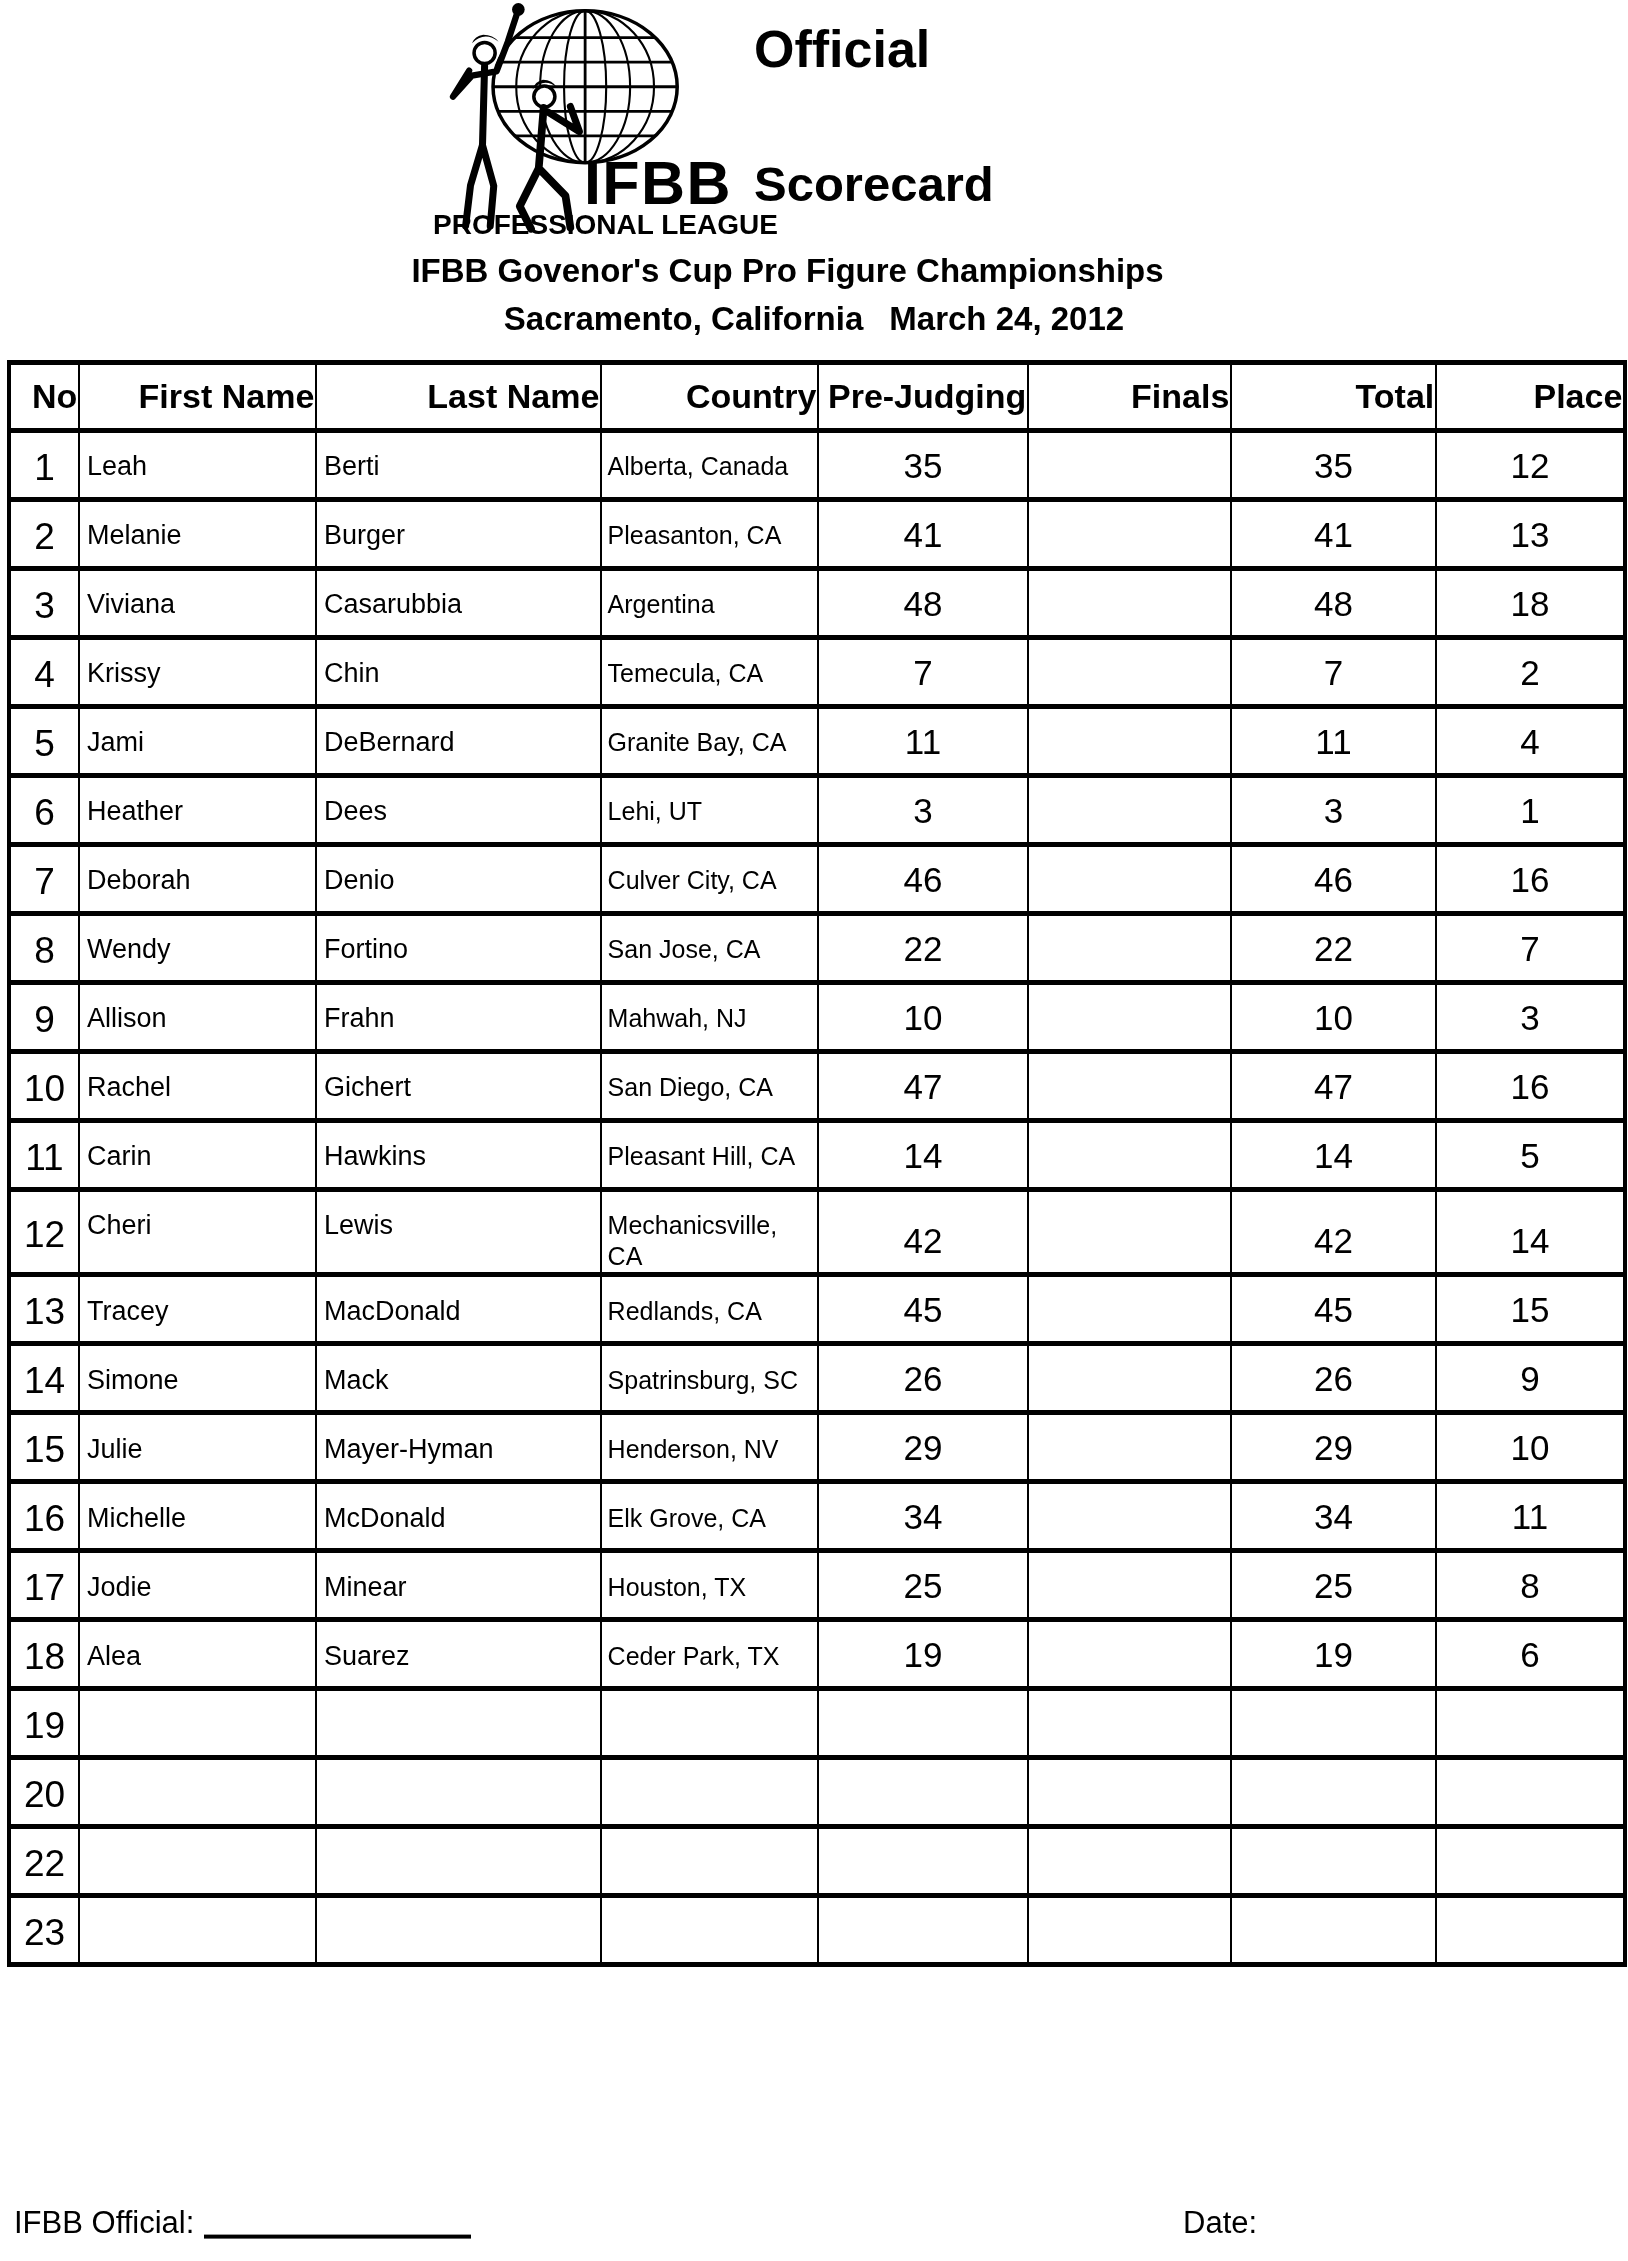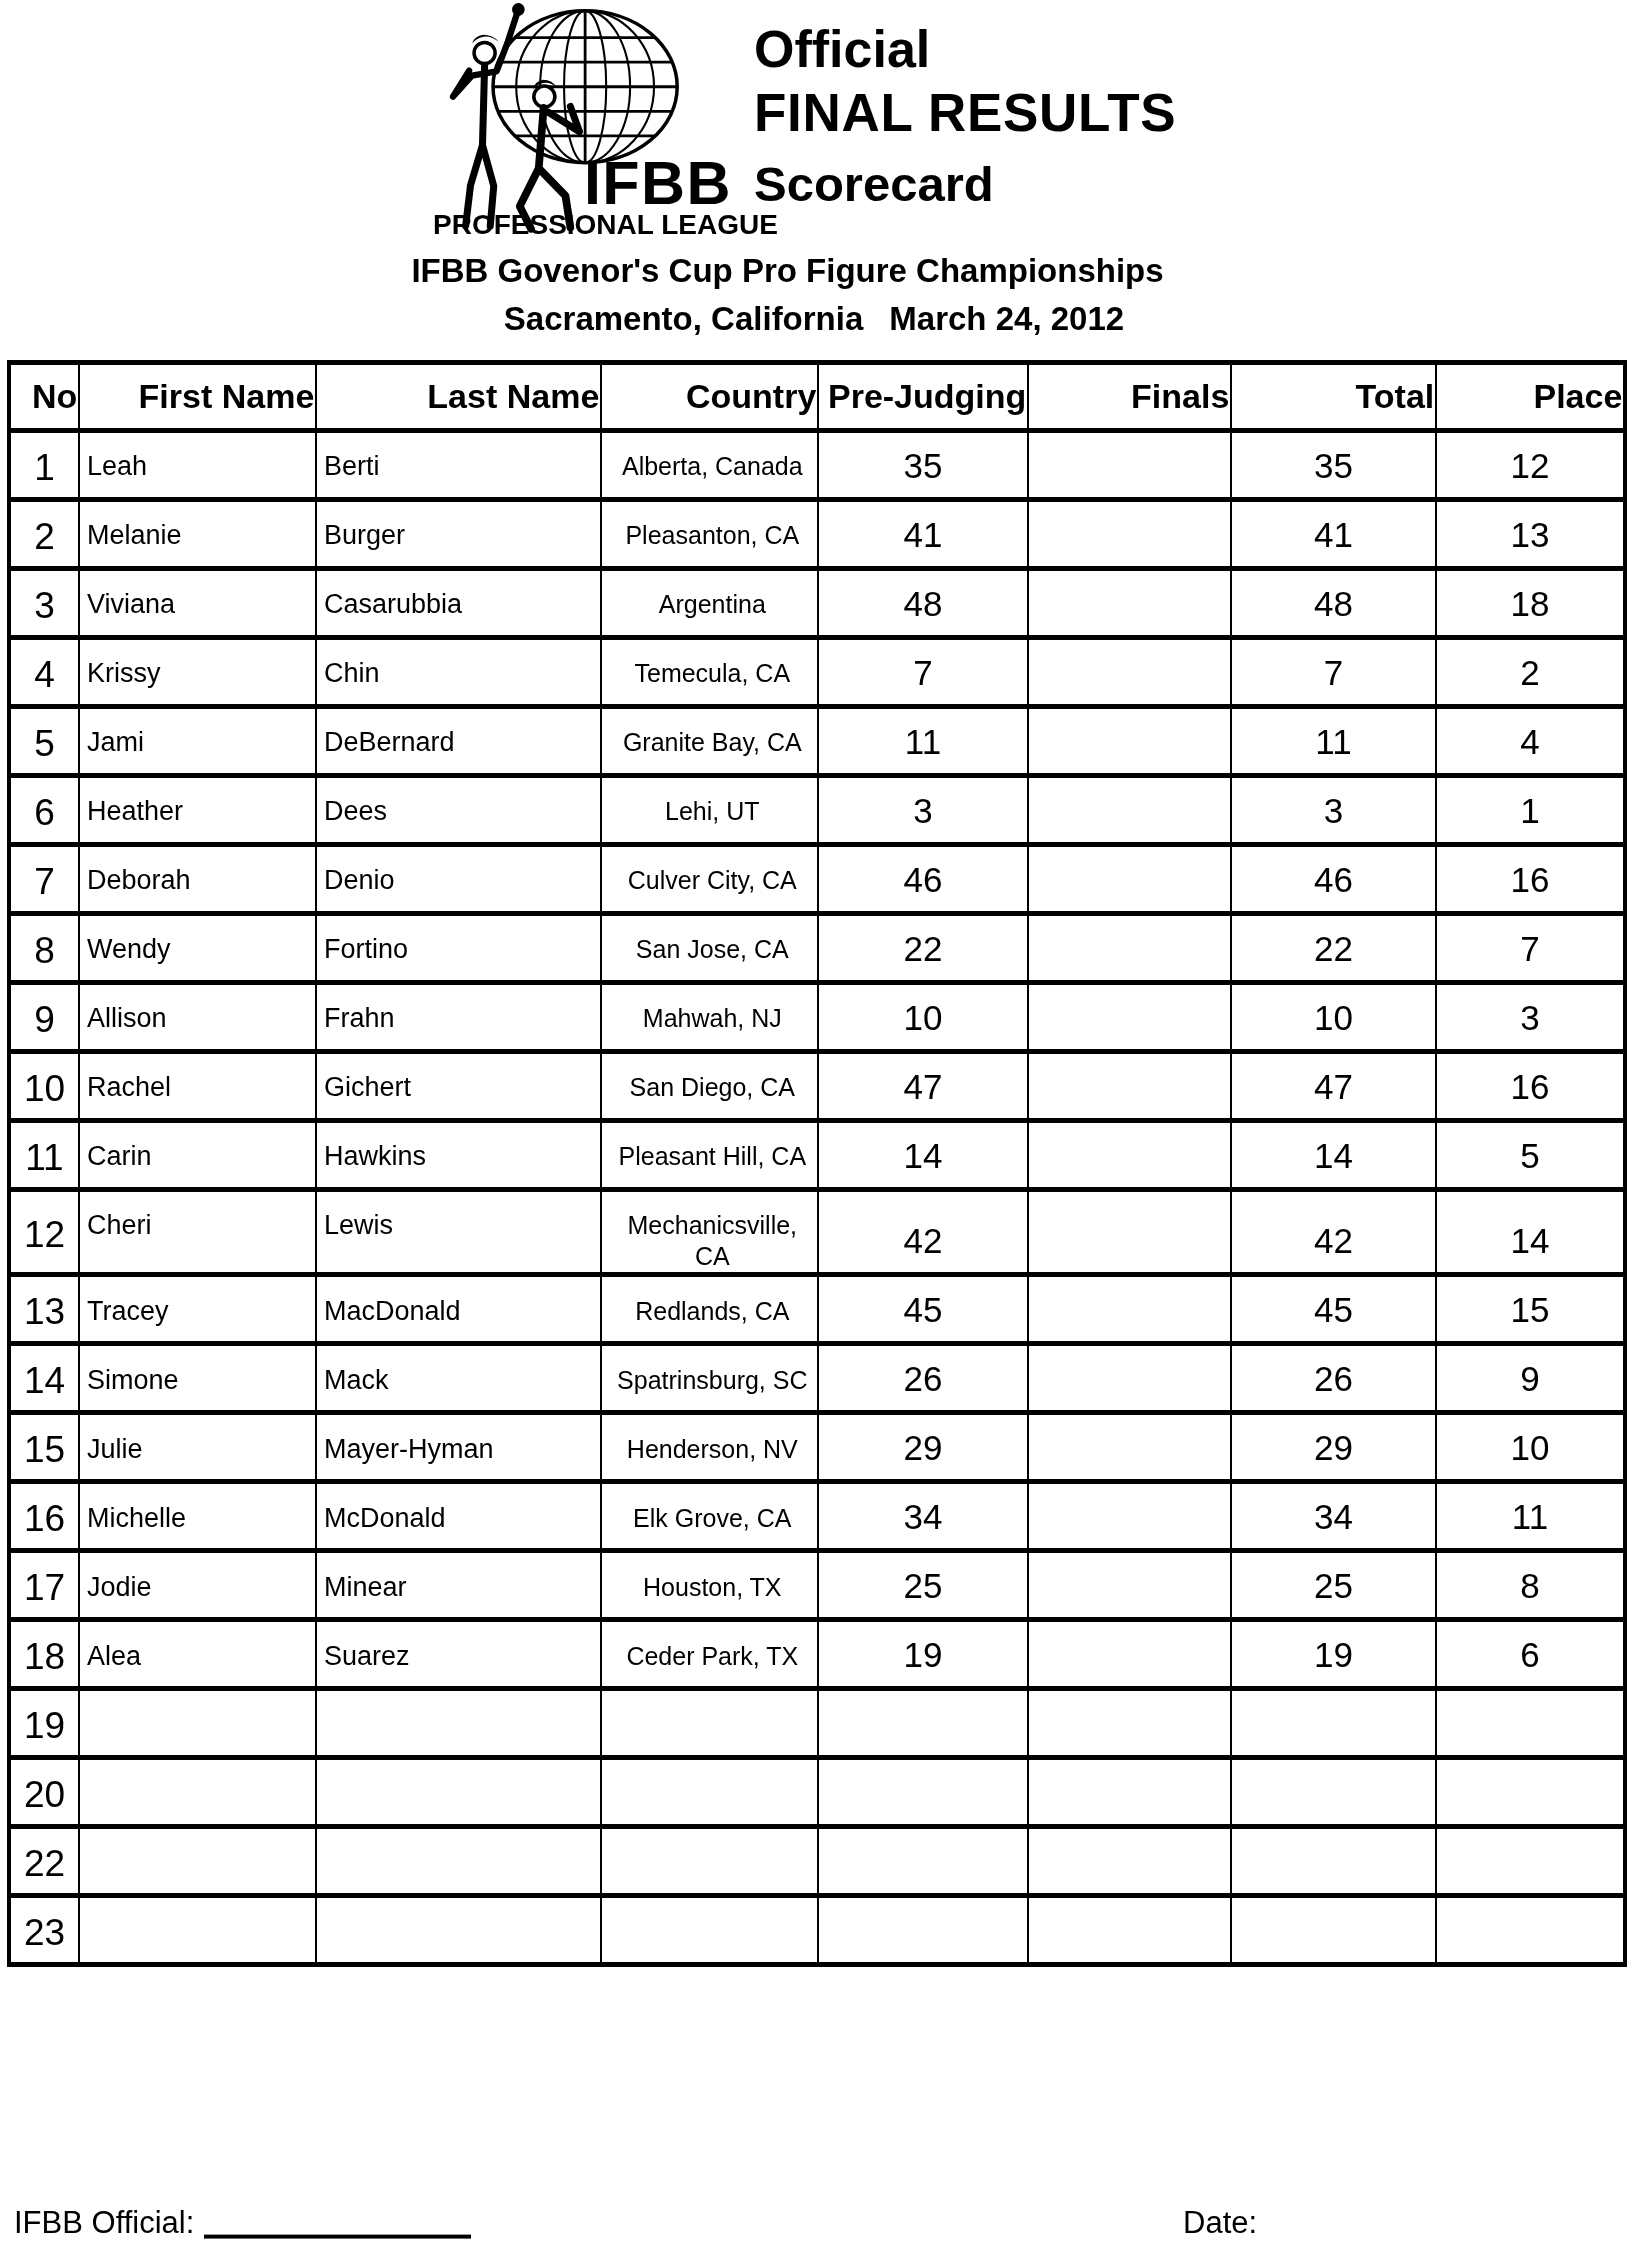--- a/index.html
+++ b/index.html
@@ -66,21 +66,21 @@
   table.results td { height:69px; }
   td.c-no {
     font-size:37px; text-align:center; vertical-align:middle;
     padding-top:5.6px;
   }
   td.c-name {
     font-size:27px; text-align:left; vertical-align:top;
     padding:18.3px 1.4px 0 7px; line-height:31px;
   }
   td.c-country {
-    font-size:25px; text-align:center; vertical-align:top;
+    font-size:25px; text-align:left; vertical-align:top;
     padding:18.3px 0 0 5.6px; line-height:31px;
   }
   td.c-score {
     font-size:35px; text-align:center; vertical-align:bottom;
     padding-bottom:11.3px;
   }
 
   
   .footer { position:absolute; left:0; top:2205px; width:1521px; height:56px; font-size:31px; }
   .sig-left  { position:absolute; left:14px;  top:0; }
@@ -131,21 +131,20 @@
       <circle cx="185" cy="136" r="15" fill="#fff" stroke="#000" stroke-width="5"></circle>
       <path d="M168,126 Q185,108 204,124 Q196,112 183,112 Q172,114 168,126 Z" fill="#000"></path>
       <path d="M190,158 L235,186 L222,150" fill="none" stroke="#000" stroke-width="10" stroke-linecap="round" stroke-linejoin="round"></path>
       <path d="M184,152 L177,238 M177,238 L150,292 L166,324 M177,238 L215,277 L222,322" fill="none" stroke="#000" stroke-width="11" stroke-linecap="round" stroke-linejoin="round"></path>
     </g>
   </svg>
 
   <div class="logo-brand">IFBB</div>
   <div class="logo-league">PROFESSIONAL LEAGUE</div>
   <div class="hdr-official">Official</div>
-  <div class="hdr-final">FINAL RESULTS</div>
   <div class="hdr-scorecard">Scorecard</div>
 
   <div class="title-line1">IFBB Govenor's Cup Pro Figure Championships</div>
   <div class="title-line2">
     <span class="t-loc">Sacramento, California</span><span class="t-date">March 24, 2012</span>
   </div>
 
   <table class="results">
     <colgroup>
       <col style="width:70px">

